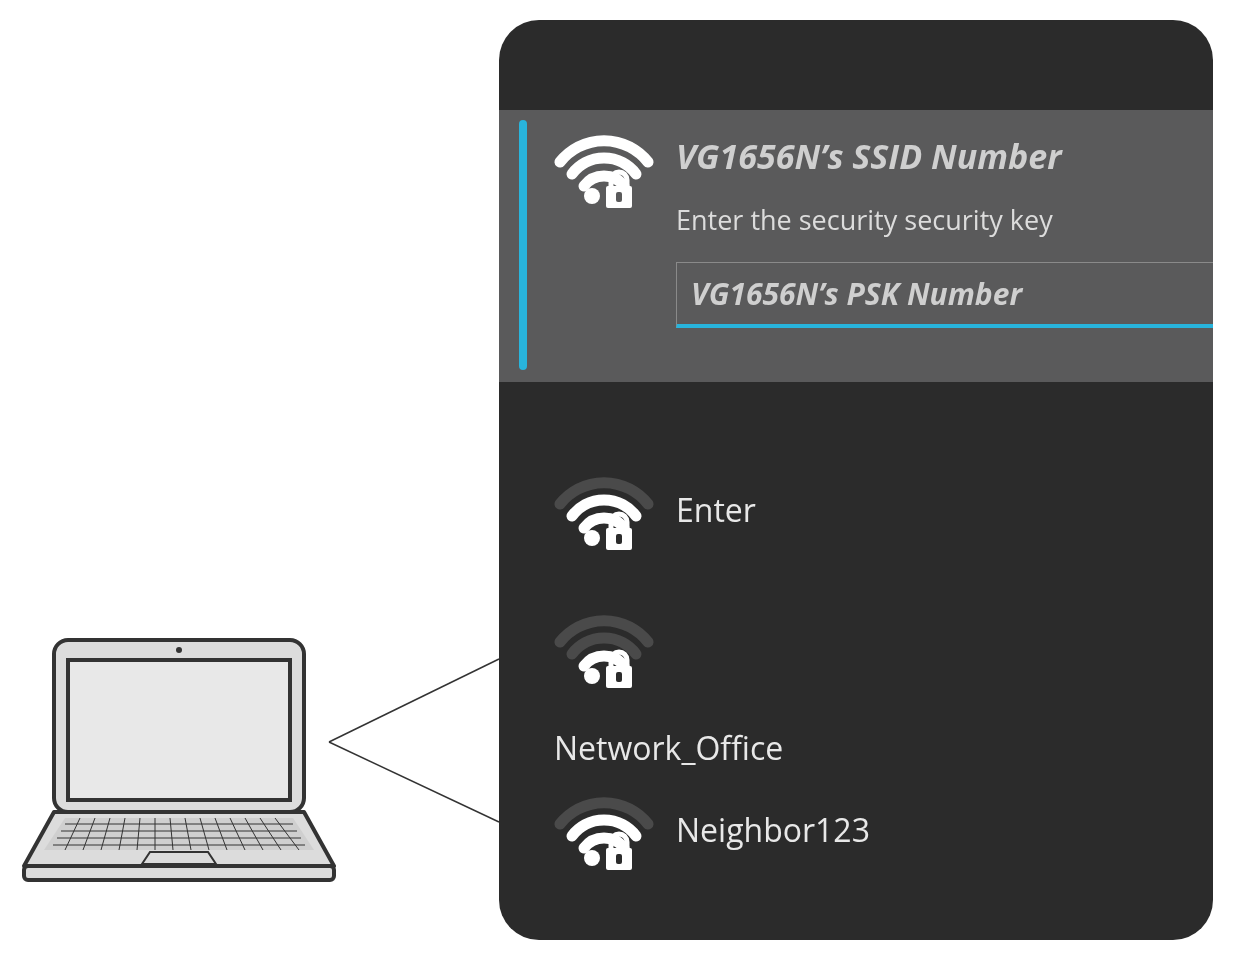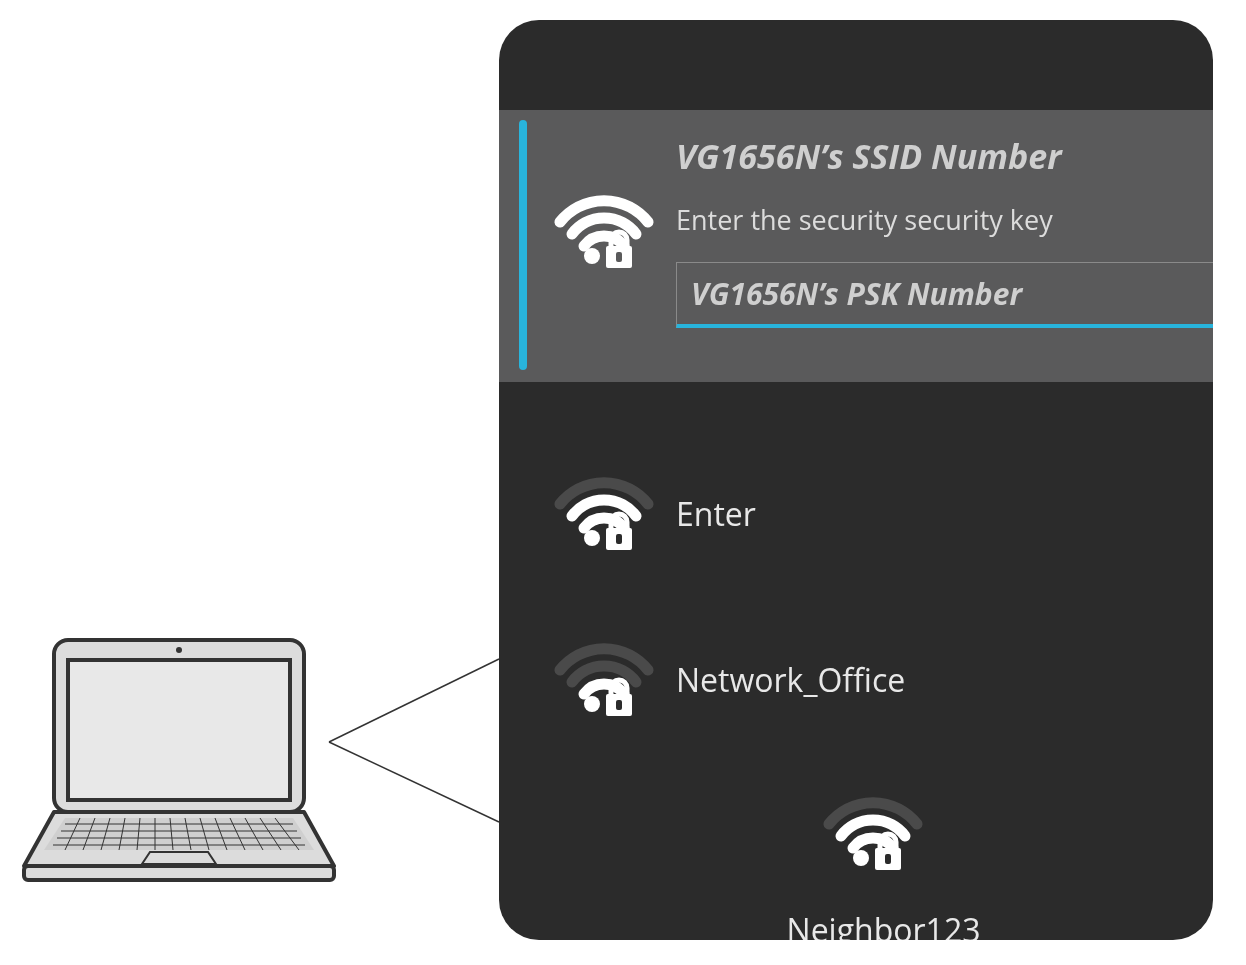--- a/index.html
+++ b/index.html
@@ -67,21 +67,21 @@
     border-radius: 4px;
   }
 
   .row {
     position: absolute;
     left: 0;
     width: 714px;
     box-sizing: border-box;
     padding-left: 55px;
     display: flex;
-    align-items: center;
+    align-items: flex-start;
   }
   .row .wifi-icon {
     width: 100px;
     flex: 0 0 100px;
     height: 80px;
     margin-right: 22px;
   }
   .row .labels {
     flex: 1;
     padding-top: 8px;
@@ -218,42 +218,42 @@
             <path d="M57 58 v-6 a8 8 0 0 1 16 0 v6" fill="none" stroke="#ffffff" stroke-width="5"></path>
             <rect x="62" y="64" width="6" height="10" rx="2" fill="#2b2b2b"></rect>
           </g>
         </svg>
       </div>
       <div class="labels">
         <div class="net-name">Enter</div>
       </div>
     </div>
 
-    <div class="row" style="top:616px;">
+    <div class="row" style="top:588px;flex-direction:column;">
       <div class="wifi-icon">
         <svg width="100" height="80" viewBox="0 0 100 80">
           <g fill="none" stroke-linecap="round">
             <path d="M6 34 A56 56 0 0 1 94 34" stroke="#4a4a4a" stroke-width="11"></path>
             <path d="M18 46 A40 40 0 0 1 82 46" stroke="#4a4a4a" stroke-width="11"></path>
             <path d="M30 58 A25 25 0 0 1 70 58" stroke="#ffffff" stroke-width="11"></path>
           </g>
           <circle cx="38" cy="68" r="8" fill="#ffffff"></circle>
           <g>
             <rect x="52" y="58" width="26" height="22" rx="2" fill="#ffffff"></rect>
             <path d="M57 58 v-6 a8 8 0 0 1 16 0 v6" fill="none" stroke="#ffffff" stroke-width="5"></path>
             <rect x="62" y="64" width="6" height="10" rx="2" fill="#2b2b2b"></rect>
           </g>
         </svg>
       </div>
       <div class="labels">
         <div class="net-name">Network_Office</div>
       </div>
     </div>
 
-    <div class="row" style="top:770px;flex-direction:column;">
+    <div class="row" style="top:770px;">
       <div class="wifi-icon">
         <svg width="100" height="80" viewBox="0 0 100 80">
           <g fill="none" stroke-linecap="round">
             <path d="M6 34 A56 56 0 0 1 94 34" stroke="#4a4a4a" stroke-width="11"></path>
             <path d="M18 46 A40 40 0 0 1 82 46" stroke="#ffffff" stroke-width="11"></path>
             <path d="M30 58 A25 25 0 0 1 70 58" stroke="#ffffff" stroke-width="11"></path>
           </g>
           <circle cx="38" cy="68" r="8" fill="#ffffff"></circle>
           <g>
             <rect x="52" y="58" width="26" height="22" rx="2" fill="#ffffff"></rect>

